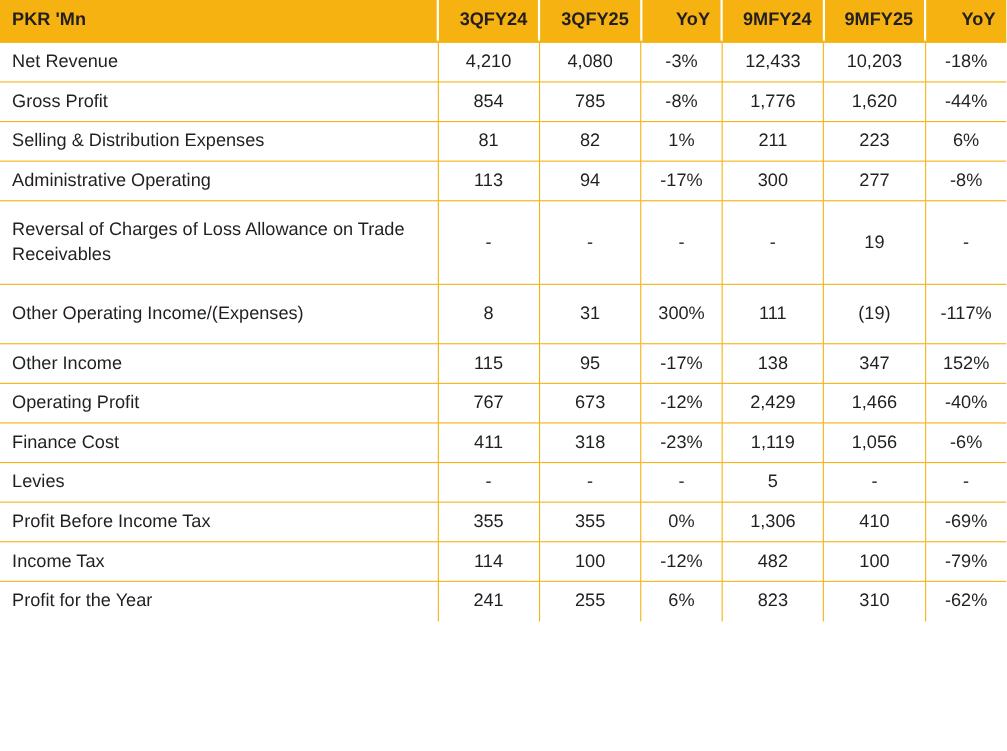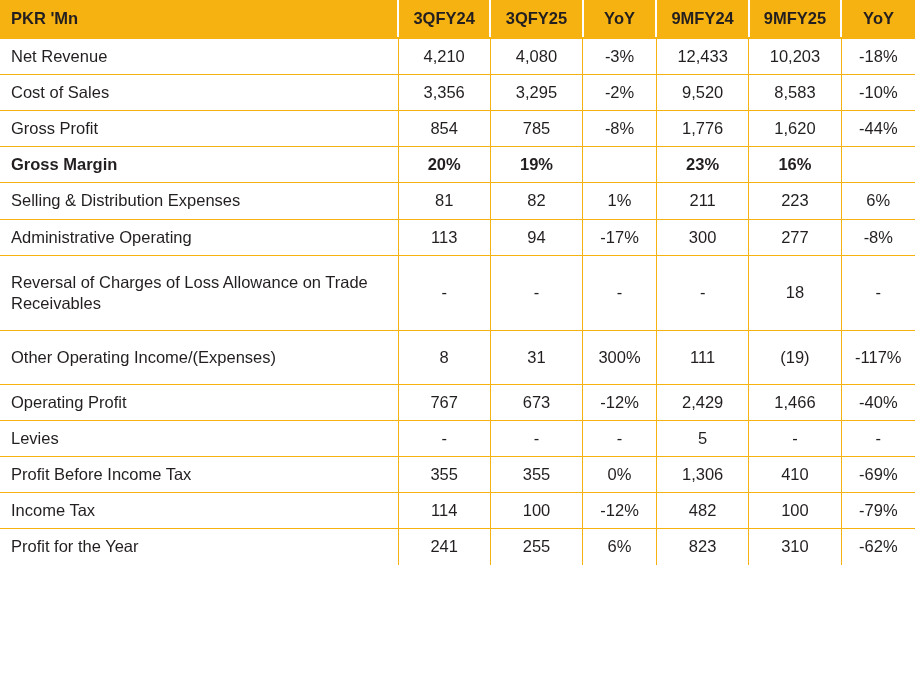--- a/index.html
+++ b/index.html
@@ -28,21 +28,21 @@
   table.fin col.c-label { width: 388px; }
   table.fin col.c-num   { width: 90px; }
   table.fin col.c-yoy   { width: 72px; }
 
   thead th {
     background: #f5b211;
     color: #231f20;
     font-size: 16.5px;
     font-weight: bold;
     padding: 9px 10px;
-    text-align: center;
+    text-align: right;
     border-right: 2px solid #ffffff;
     border-bottom: 2px solid #f5b211;
     white-space: nowrap;
   }
   thead th.label-head {
     text-align: left;
     padding-left: 11px;
   }
   thead th:last-child { border-right: none; }
 
@@ -105,46 +105,28 @@
         <tr class="">
           <td class="label">Net Revenue</td>
           <td>4,210</td>
           <td>4,080</td>
           <td>-3%</td>
           <td>12,433</td>
           <td>10,203</td>
           <td>-18%</td>
         </tr>
         <tr class="">
-          <td class="label">Cost of Sales</td>
-          <td>3,356</td>
-          <td>3,295</td>
-          <td>-2%</td>
-          <td>9,520</td>
-          <td>8,583</td>
-          <td>-10%</td>
-        </tr>
-        <tr class="">
           <td class="label">Gross Profit</td>
           <td>854</td>
           <td>785</td>
           <td>-8%</td>
           <td>1,776</td>
           <td>1,620</td>
           <td>-44%</td>
         </tr>
-        <tr class="bold">
-          <td class="label">Gross Margin</td>
-          <td>20%</td>
-          <td>19%</td>
-          <td></td>
-          <td>23%</td>
-          <td>16%</td>
-          <td></td>
-        </tr>
         <tr class="">
           <td class="label">Selling &amp; Distribution Expenses</td>
           <td>81</td>
           <td>82</td>
           <td>1%</td>
           <td>211</td>
           <td>223</td>
           <td>6%</td>
         </tr>
         <tr class="">
@@ -155,42 +137,60 @@
           <td>300</td>
           <td>277</td>
           <td>-8%</td>
         </tr>
         <tr class="tall">
           <td class="label">Reversal of Charges of Loss Allowance on Trade Receivables</td>
           <td>-</td>
           <td>-</td>
           <td>-</td>
           <td>-</td>
-          <td>18</td>
+          <td>19</td>
           <td>-</td>
         </tr>
         <tr class="tall">
           <td class="label">Other Operating Income/(Expenses)</td>
           <td>8</td>
           <td>31</td>
           <td>300%</td>
           <td>111</td>
           <td>(19)</td>
           <td>-117%</td>
         </tr>
         <tr class="">
+          <td class="label">Other Income</td>
+          <td>115</td>
+          <td>95</td>
+          <td>-17%</td>
+          <td>138</td>
+          <td>347</td>
+          <td>152%</td>
+        </tr>
+        <tr class="">
           <td class="label">Operating Profit</td>
           <td>767</td>
           <td>673</td>
           <td>-12%</td>
           <td>2,429</td>
           <td>1,466</td>
           <td>-40%</td>
         </tr>
         <tr class="">
+          <td class="label">Finance Cost</td>
+          <td>411</td>
+          <td>318</td>
+          <td>-23%</td>
+          <td>1,119</td>
+          <td>1,056</td>
+          <td>-6%</td>
+        </tr>
+        <tr class="">
           <td class="label">Levies</td>
           <td>-</td>
           <td>-</td>
           <td>-</td>
           <td>5</td>
           <td>-</td>
           <td>-</td>
         </tr>
         <tr class="">
           <td class="label">Profit Before Income Tax</td>

